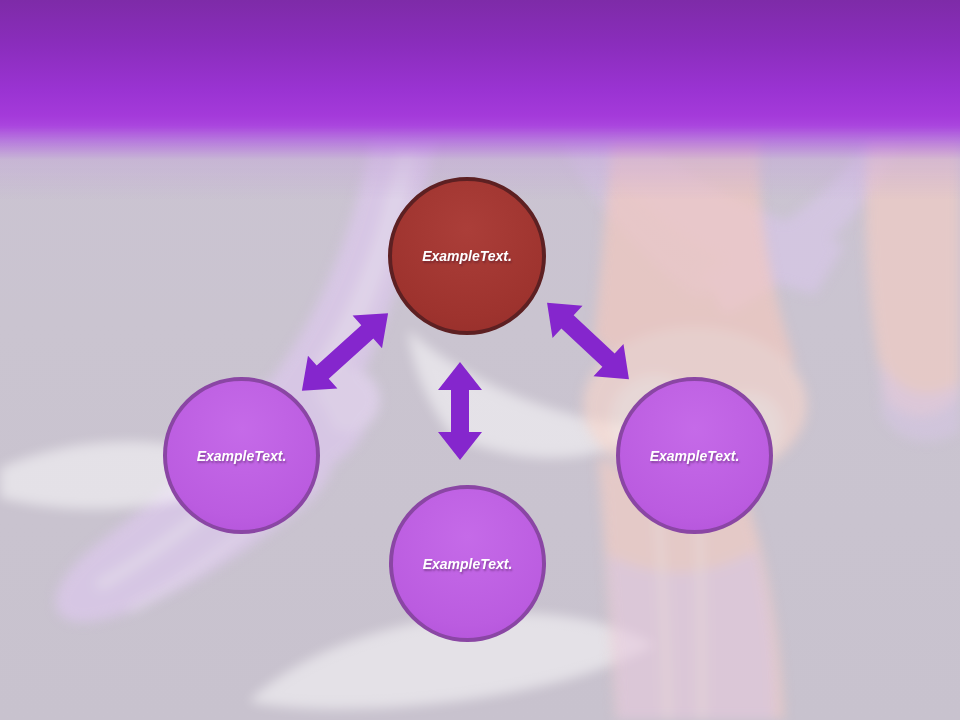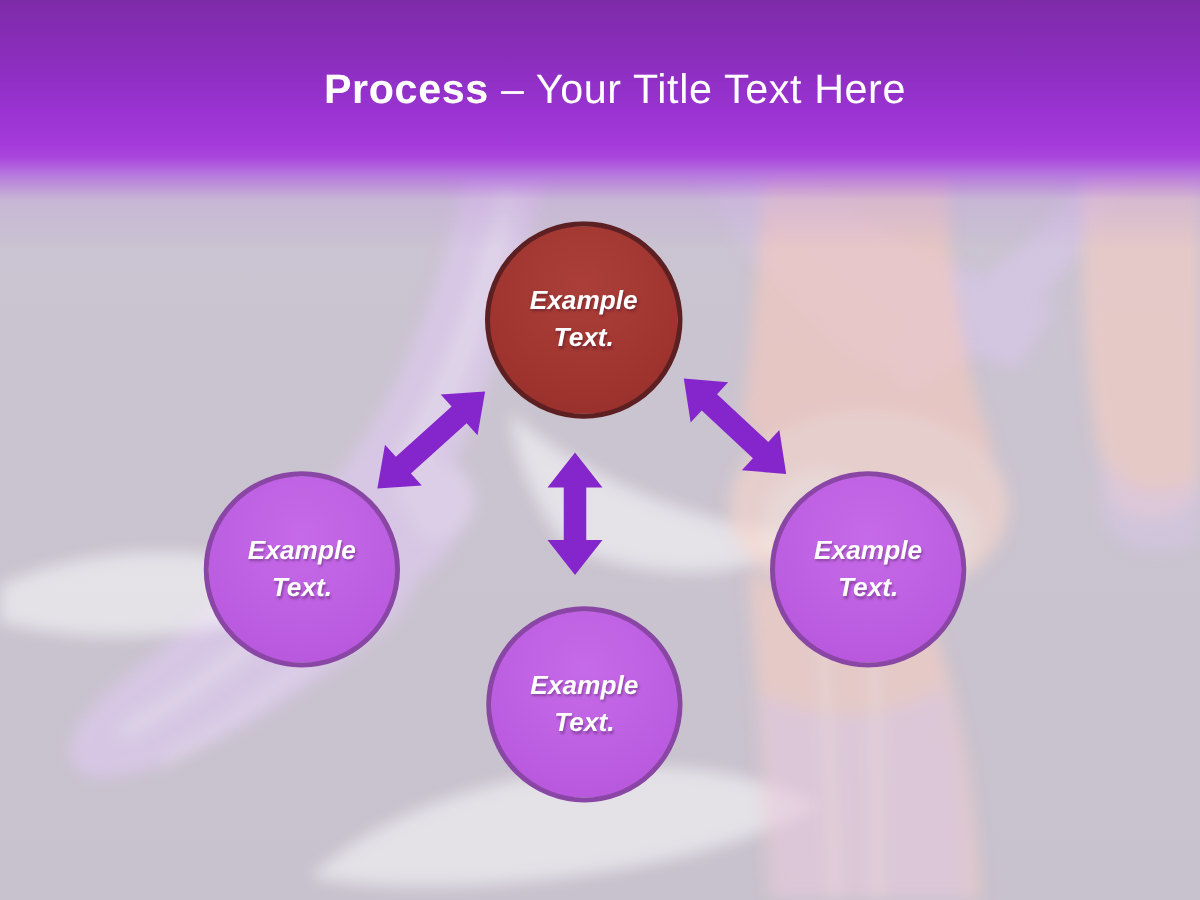--- a/index.html
+++ b/index.html
@@ -17,23 +17,23 @@
   }
   .slide-title{
     position:absolute;left:0;top:52px;width:100%;text-align:center;
     color:#ffffff;font-size:33px;letter-spacing:.5px;padding-left:24px;box-sizing:border-box;
   }
   .slide-title .emph{font-weight:700;}
   .slide-title .rest{font-weight:400;}
   .bg-svg,.fg-svg{position:absolute;left:0;top:0;width:960px;height:720px;pointer-events:none;}
   
   .node{
-    position:absolute;border-radius:50%;display:flex;flex-direction:column;
+    position:absolute;border-radius:50%;display:flex;flex-direction:row;
     align-items:center;justify-content:center;text-align:center;
-    color:#ffffff;font-size:21px;font-weight:700;font-style:italic;line-height:30px;
+    color:#ffffff;font-size:14px;font-weight:700;font-style:italic;line-height:30px;
     text-shadow:1px 2px 2px rgba(40,10,40,0.35);
     box-sizing:border-box;
   }
   .node-center{
     left:388px;top:177px;width:158px;height:158px;
     background:radial-gradient(circle at 50% 32%, #ab3e39 0%, #9e332e 70%, #932d2a 100%);
     border:4px solid #5d2022;
   }
   .node-purple{
     background:radial-gradient(circle at 50% 32%, #c56ae8 0%, #bb5ce0 70%, #b151d8 100%);
@@ -90,24 +90,20 @@
       <path d="M598,455 C606,560 612,650 616,720 L784,720 C780,620 762,530 732,462 C690,490 638,486 598,455 Z" fill="#f7cdc2"></path>
       <path d="M608,555 C613,620 616,675 618,720 L775,720 C775,655 768,598 756,550 C705,580 652,578 608,555 Z" fill="#ddc8f0" opacity="0.6"></path>
       <path d="M655,475 C662,560 666,645 668,720" stroke="#fce8e0" stroke-width="5" fill="none" opacity="0.85"></path>
       <path d="M698,480 C701,565 702,650 702,720" stroke="#fce8e0" stroke-width="5" fill="none" opacity="0.85"></path>
       <path d="M868,138 C862,230 868,320 886,400 C912,424 938,420 960,396 L960,138 Z" fill="#f7cdc2"></path>
       <path d="M880,360 C900,396 930,402 960,382 L960,432 C928,450 898,442 882,416 Z" fill="#ddc8f0" opacity="0.6"></path>
     </g>
   </svg>
 
   <div class="header-band"></div>
-  <div class="slide-title">
-    <span class="emph">Process</span>
-    <span class="rest">– Your Title Text Here</span>
-  </div>
 
   <div class="node node-center">
     <span>Example</span>
     <span>Text.</span>
   </div>
   <div class="node node-purple node-left">
     <span>Example</span>
     <span>Text.</span>
   </div>
   <div class="node node-purple node-bottom">

